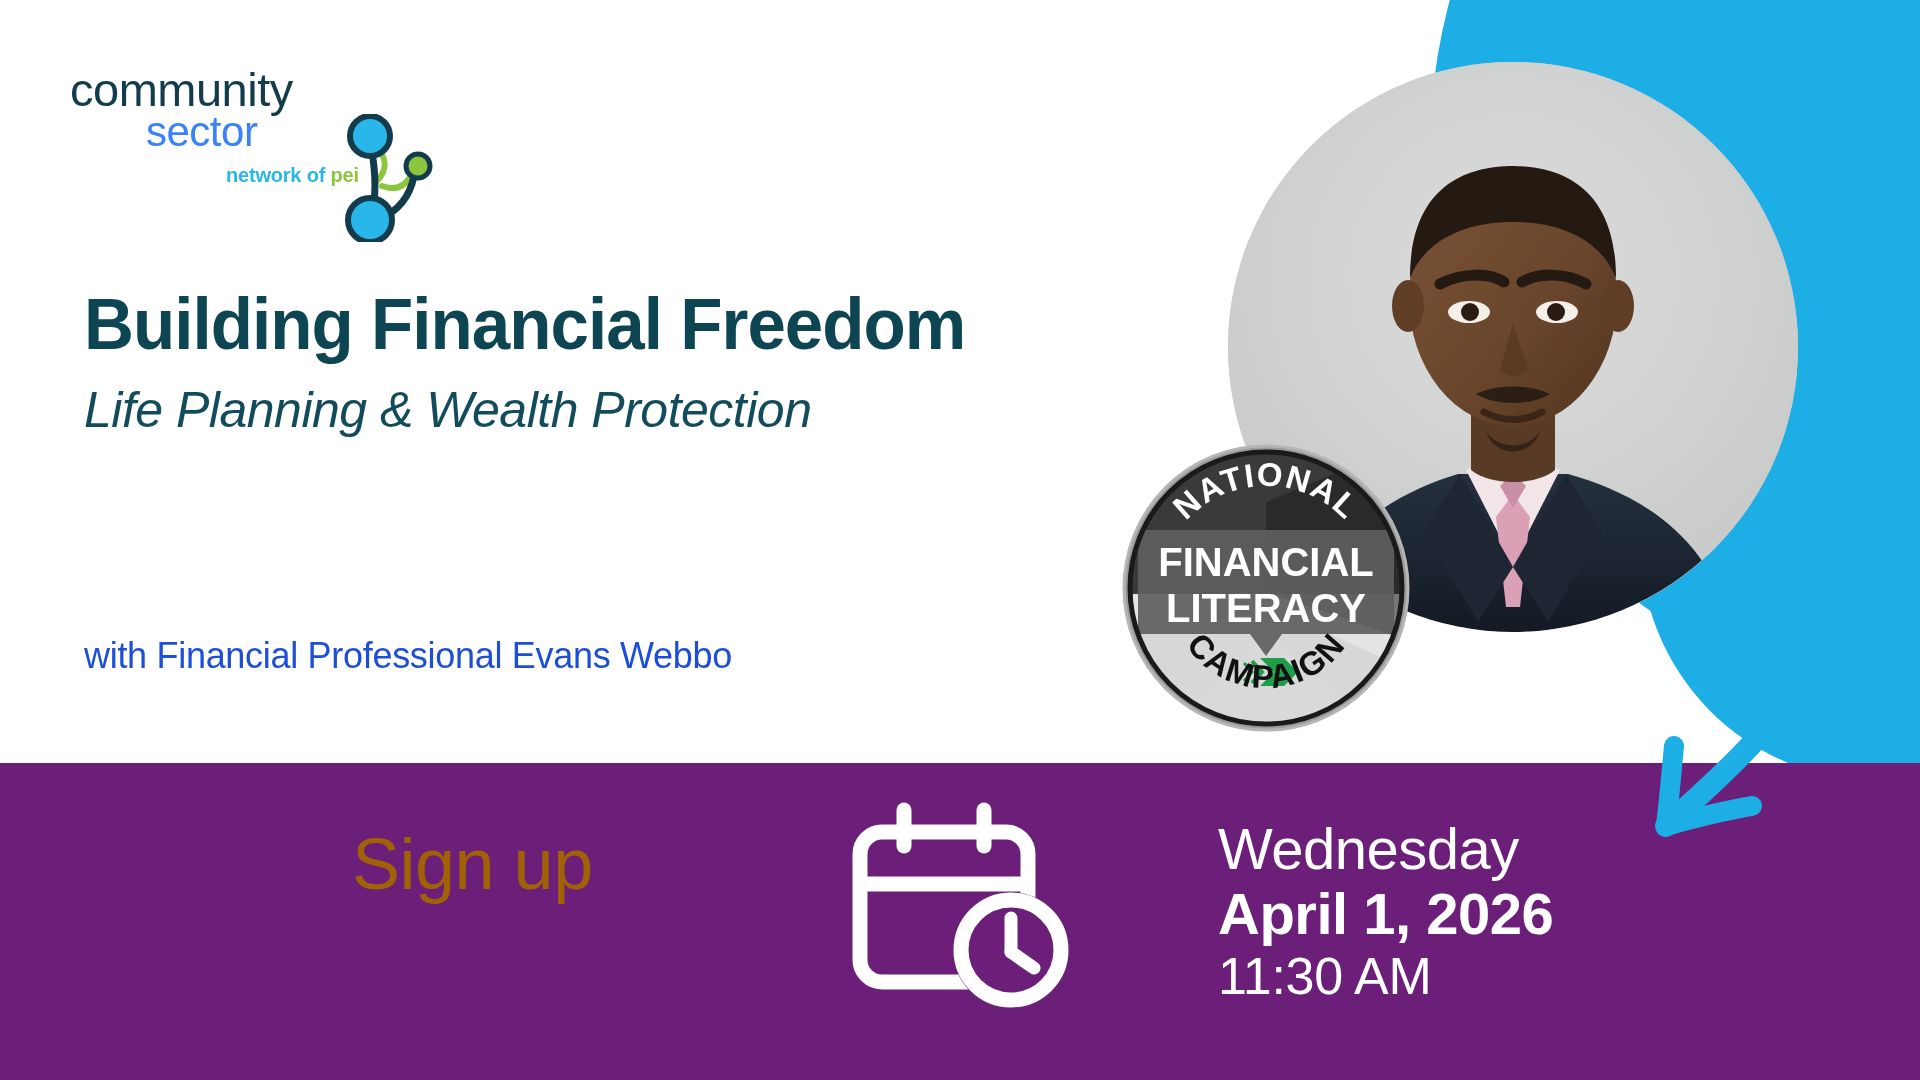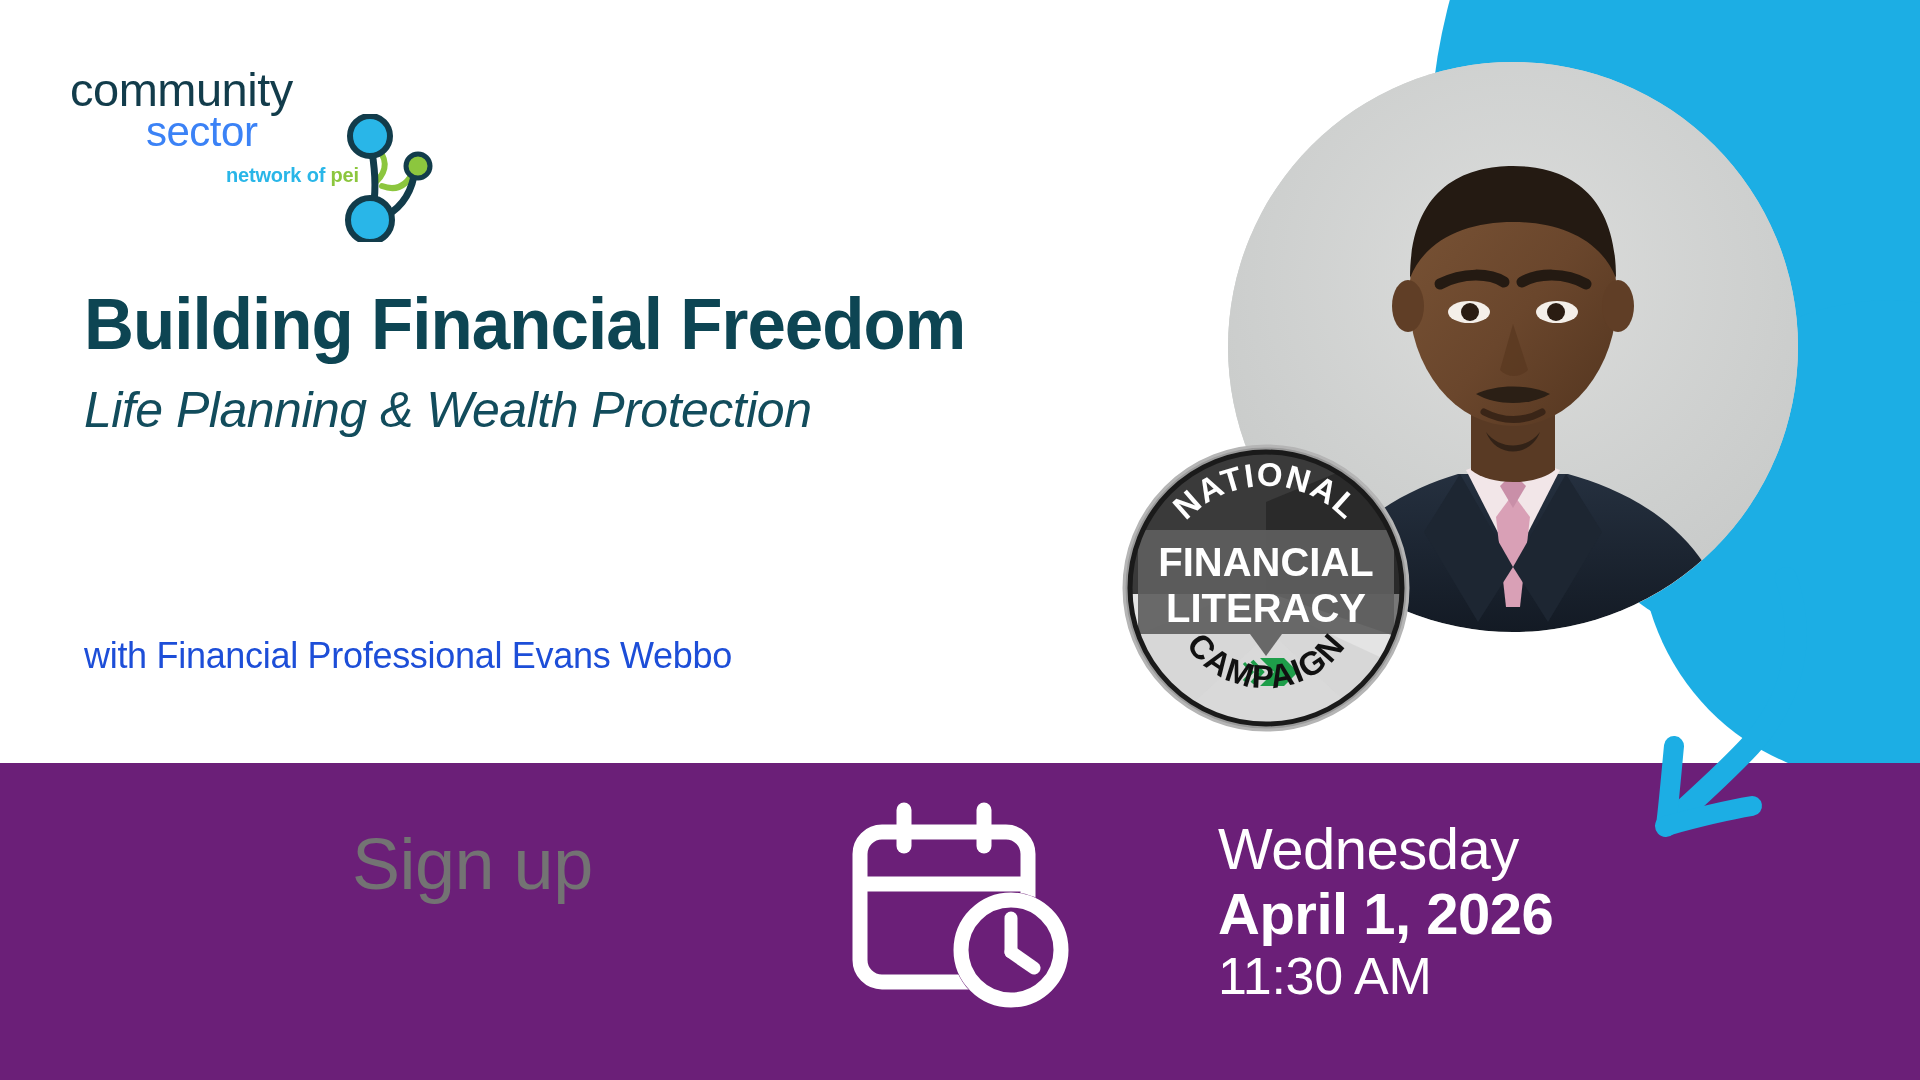--- a/index.html
+++ b/index.html
@@ -89,21 +89,21 @@
   .badge svg{width:100%;height:100%;display:block;}
 
   
   .purple-bar{
     position:absolute;left:0;top:763px;
     width:1920px;height:317px;
     background:#6B1F78;z-index:4;
   }
   .signup{
     position:absolute;left:352px;top:824px;
-    font-size:72px;font-weight:400;color:#737373;
+    font-size:72px;font-weight:400;color:#a16207;
     line-height:1.13;letter-spacing:-0.5px;z-index:8;
   }
   .cal-icon{position:absolute;left:848px;top:800px;z-index:8;}
   .datetime{position:absolute;left:1218px;top:810px;z-index:8;color:#fff;line-height:1.12;}
   .dt-day{font-size:58px;font-weight:400;letter-spacing:-0.5px;margin-top:7px;}
   .dt-date{font-size:58px;font-weight:700;letter-spacing:-0.5px;}
   .dt-time{font-size:52px;font-weight:400;letter-spacing:-0.3px;}
 
   
   .arrow{position:absolute;left:1600px;top:560px;z-index:9;}

